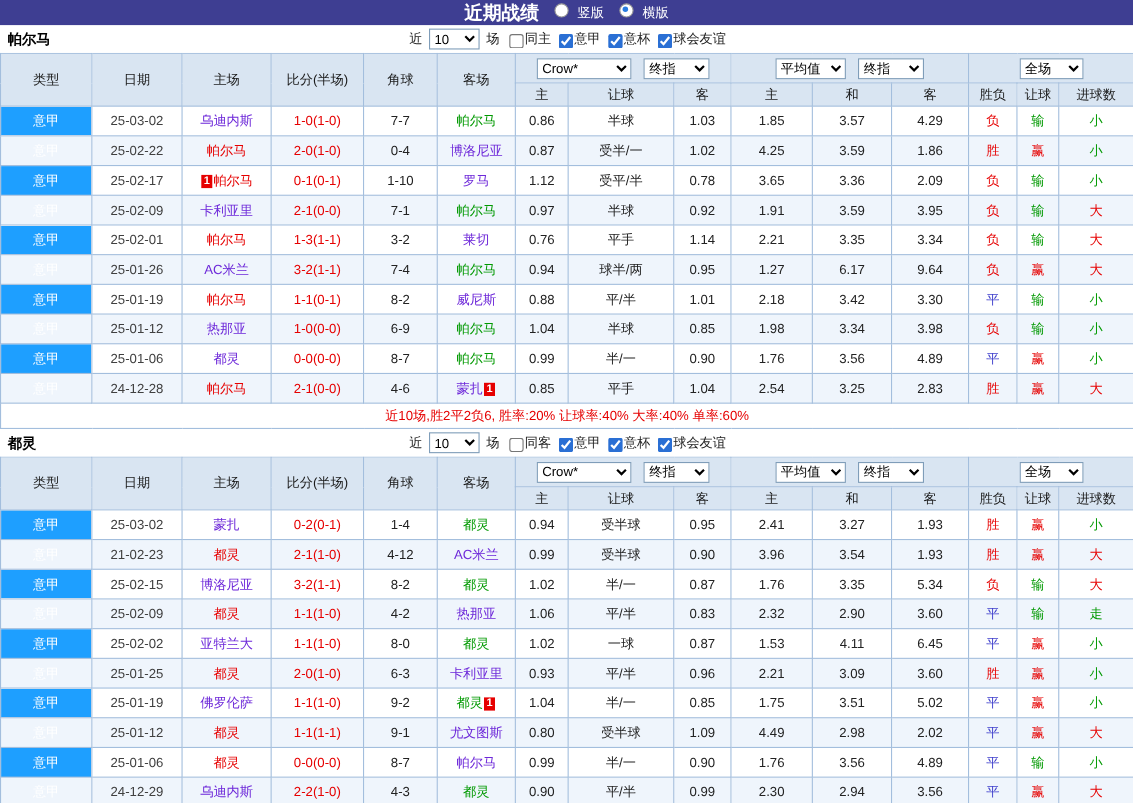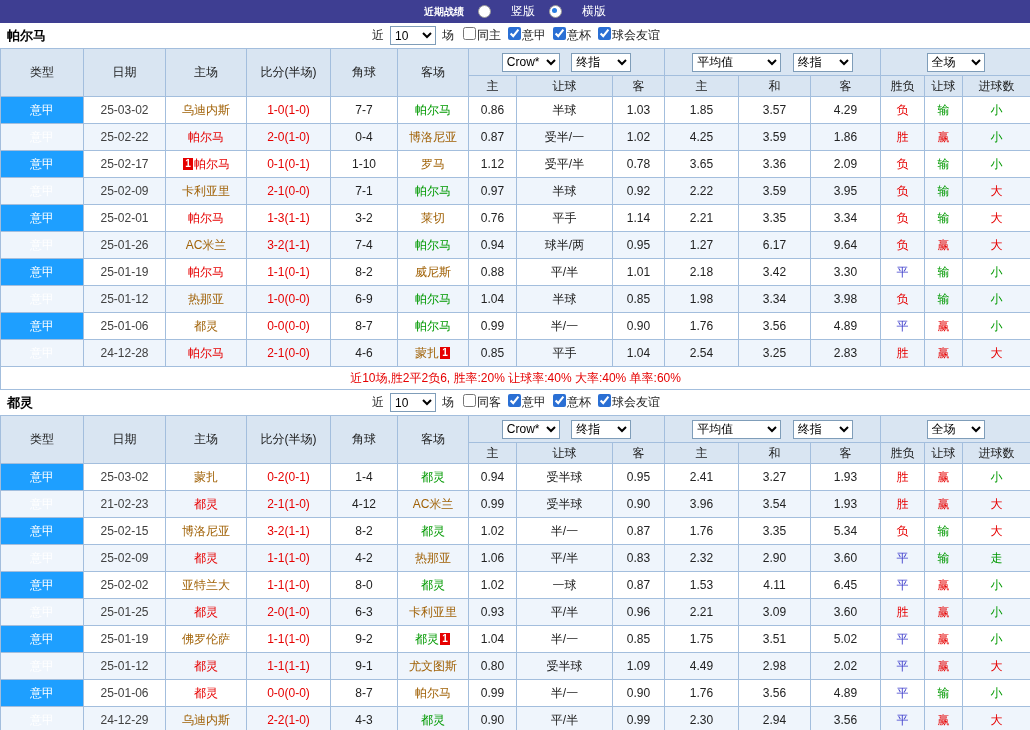--- a/index.html
+++ b/index.html
@@ -1,47 +1,47 @@
 <!DOCTYPE html>
 <html><head>
 <meta charset="utf-8">
 <style>
   html,body{margin:0;padding:0}
   body{width:1030px;background:#fff;font-family:"Liberation Sans","DejaVu Sans",sans-serif;font-size:12px;color:#222}
   .titlebar{height:23px;background:#3e3e92;display:flex;align-items:center;justify-content:center;gap:14px;color:#fff}
-  .titlebar .title{font-weight:bold;font-size:10px}
-  .radio-group{display:flex;align-items:center;gap:20px;cursor:pointer;font-size:12px}
+  .titlebar .title{font-weight:bold;font-size:17px}
+  .radio-group{display:flex;align-items:flex-start;gap:8px;cursor:pointer;font-size:12px}
   .radio{width:11px;height:11px;border-radius:50%;background:#fff;border:1px solid #999;display:inline-block;position:relative}
   .radio.selected::after{content:"";position:absolute;left:2px;top:2px;width:5px;height:5px;border-radius:50%;background:#2a7de1}
   .filter-row{position:relative;height:25px;display:flex;align-items:center;justify-content:center;background:#fff}
   .team-name{position:absolute;left:7px;top:0;height:25px;display:flex;align-items:center;font-weight:bold;font-size:13px;color:#000}
   .filter-controls{display:flex;align-items:center;gap:2px}
   .filter-controls .txt{margin:0 2px}
   select{font-size:12px;height:19px;border:1px solid #7f9db9;background:#fff;font-family:inherit}
   .count-select{width:46px;margin:0 2px}
-  .sel-book{width:58px}
+  .sel-book{width:86px}
   .sel-index{width:60px}
-  .sel-avg{width:89px}
+  .sel-avg{width:64px}
   .sel-scope{width:58px}
   .hsel{margin:0 4px;vertical-align:middle}
   input[type=checkbox]{width:13px;height:13px;margin:0 1px 0 5px;accent-color:#2a6fd4}
-  label.cb{display:flex;align-items:flex-start;cursor:pointer}
+  label.cb{display:flex;align-items:flex-end;cursor:pointer}
   table{width:1030px;border-collapse:collapse;table-layout:fixed;border:1px solid #8fb0d5}
   th,td{border:1px solid #a3bedd;text-align:center;padding:0;overflow:hidden;white-space:nowrap}
   thead th{background:#d9e5f2;font-weight:normal;color:#1a1a1a}
   tr.h1 th{height:26px}
   tr.h2 th{height:20px}
   tbody td{height:26px}
   tbody tr:nth-child(even) td{background:#eff5fc}
   tbody td.league{background:#1e9fff;color:#fff}
   tbody td.date{color:#404040}
   .c-red{color:#e60000}
   .c-green{color:#009900}
   .c-blue{color:#4040cc}
-  .c-black{color:#a16207}
+  .c-black{color:#6d28d9}
   .badge{display:inline-block;background:#e60000;color:#fff;font-size:10px;font-weight:bold;line-height:12px;width:10px;height:12px;text-align:center;margin:0 1px;vertical-align:1px}
   tfoot td{height:22px;color:#e60000;background:#fff;border:1px solid #a3bedd}
 </style>
 </head>
 <body>
 
 <div class="titlebar">
   <span class="title">近期战绩</span>
   <span class="radio-group">
     <span class="radio"></span>
@@ -186,21 +186,21 @@
         <tr>
           <td class="league">意甲</td>
           <td class="date">25-02-09</td>
           <td><span class="c-black">卡利亚里</span></td>
           <td class="c-red">2-1(0-0)</td>
           <td>7-1</td>
           <td><span class="c-green">帕尔马</span></td>
           <td>0.97</td>
           <td>半球</td>
           <td>0.92</td>
-          <td>2.22</td>
+          <td>1.91</td>
           <td>3.59</td>
           <td>3.95</td>
           <td class="c-red">负</td>
           <td class="c-green">输</td>
           <td class="c-red">大</td>
         </tr>
         <tr>
           <td class="league">意甲</td>
           <td class="date">25-02-01</td>
           <td><span class="c-red">帕尔马</span></td>

